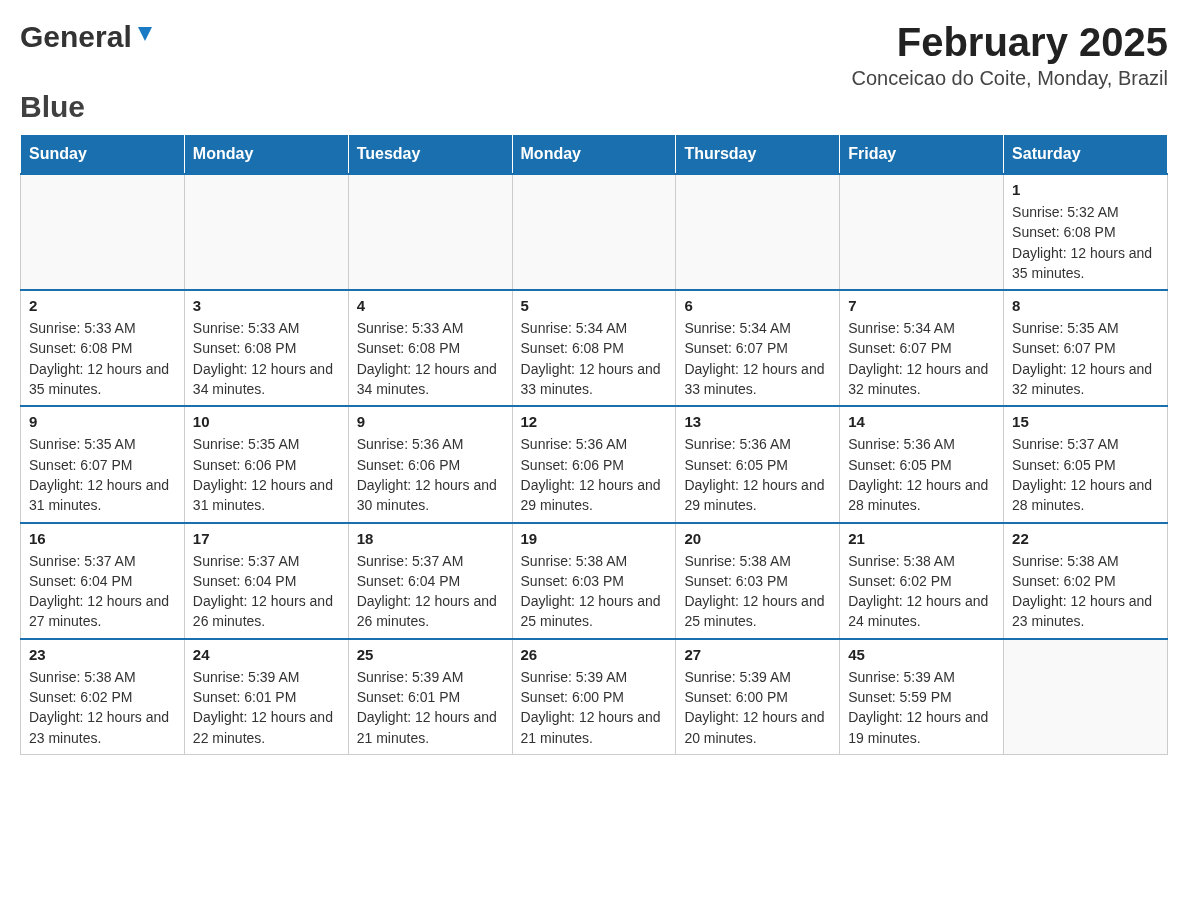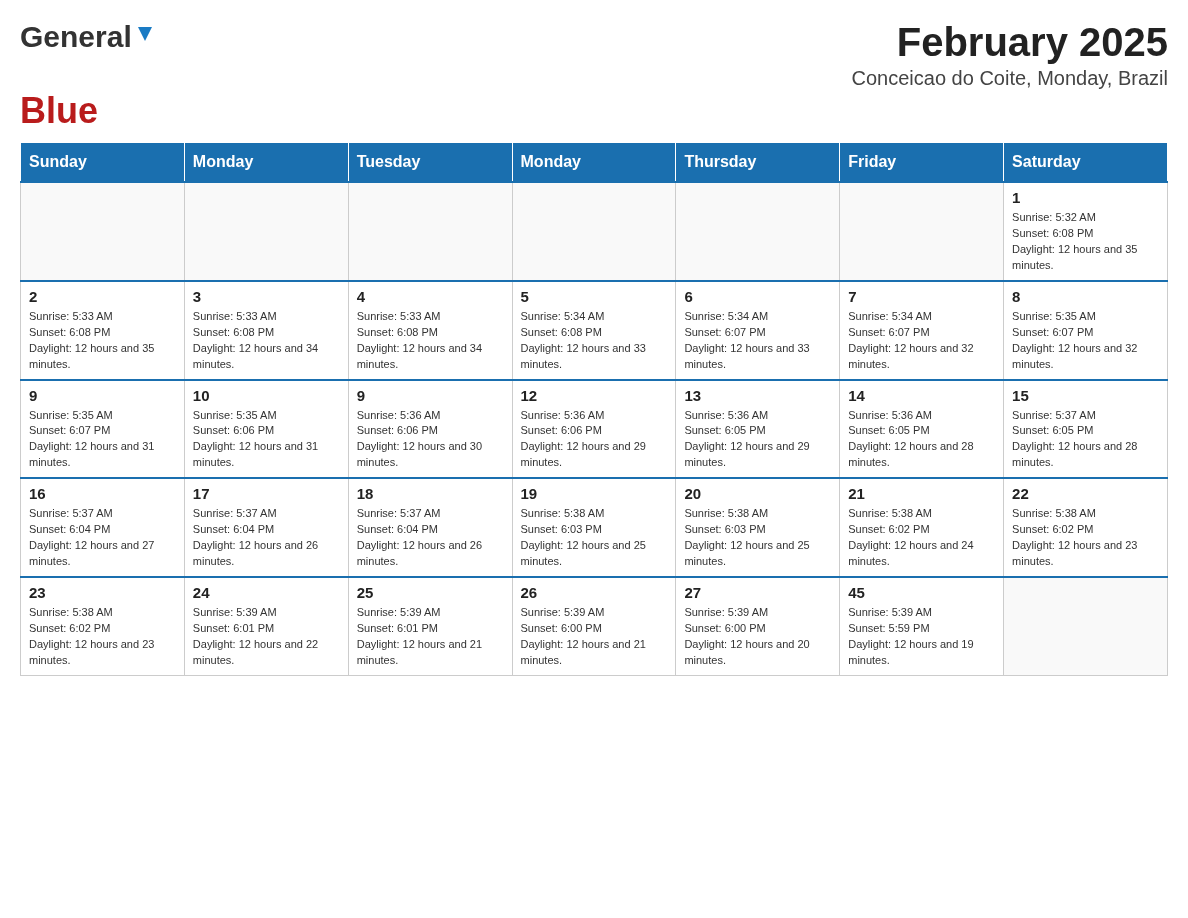--- a/index.html
+++ b/index.html
@@ -58,21 +58,21 @@
       font-size: 13px;
       color: #333;
     }
     .day-number {
       font-size: 15px;
       font-weight: bold;
       color: #222;
       margin-bottom: 4px;
     }
     .day-info {
-      font-size: 11px;
+      font-size: 14px;
       color: #333;
       line-height: 1.45;
     }
     .empty-cell {
       background: #f9f9f9;
     }
     .week-row td {
       border-top: 2px solid #1a6faf;
     }
     .logo-row {
@@ -83,23 +83,23 @@
       font-size: 30px;
       font-weight: bold;
       color: #333;
     }
     .logo-arrow {
       display: inline-block;
       margin-left: 2px;
       margin-bottom: 2px;
     }
     .logo-text-blue {
-      font-size: 36px;
-      font-weight: bold;
-      color: #b91c1c;
+      font-size: 30px;
+      font-weight: bold;
+      color: #404040;
       margin-left: 0;
     }
   </style>
 </head>
 <body>
 
 <div class="header">
   <div class="logo">
     <div class="logo-row">
       <span class="logo-text-general">General</span>

